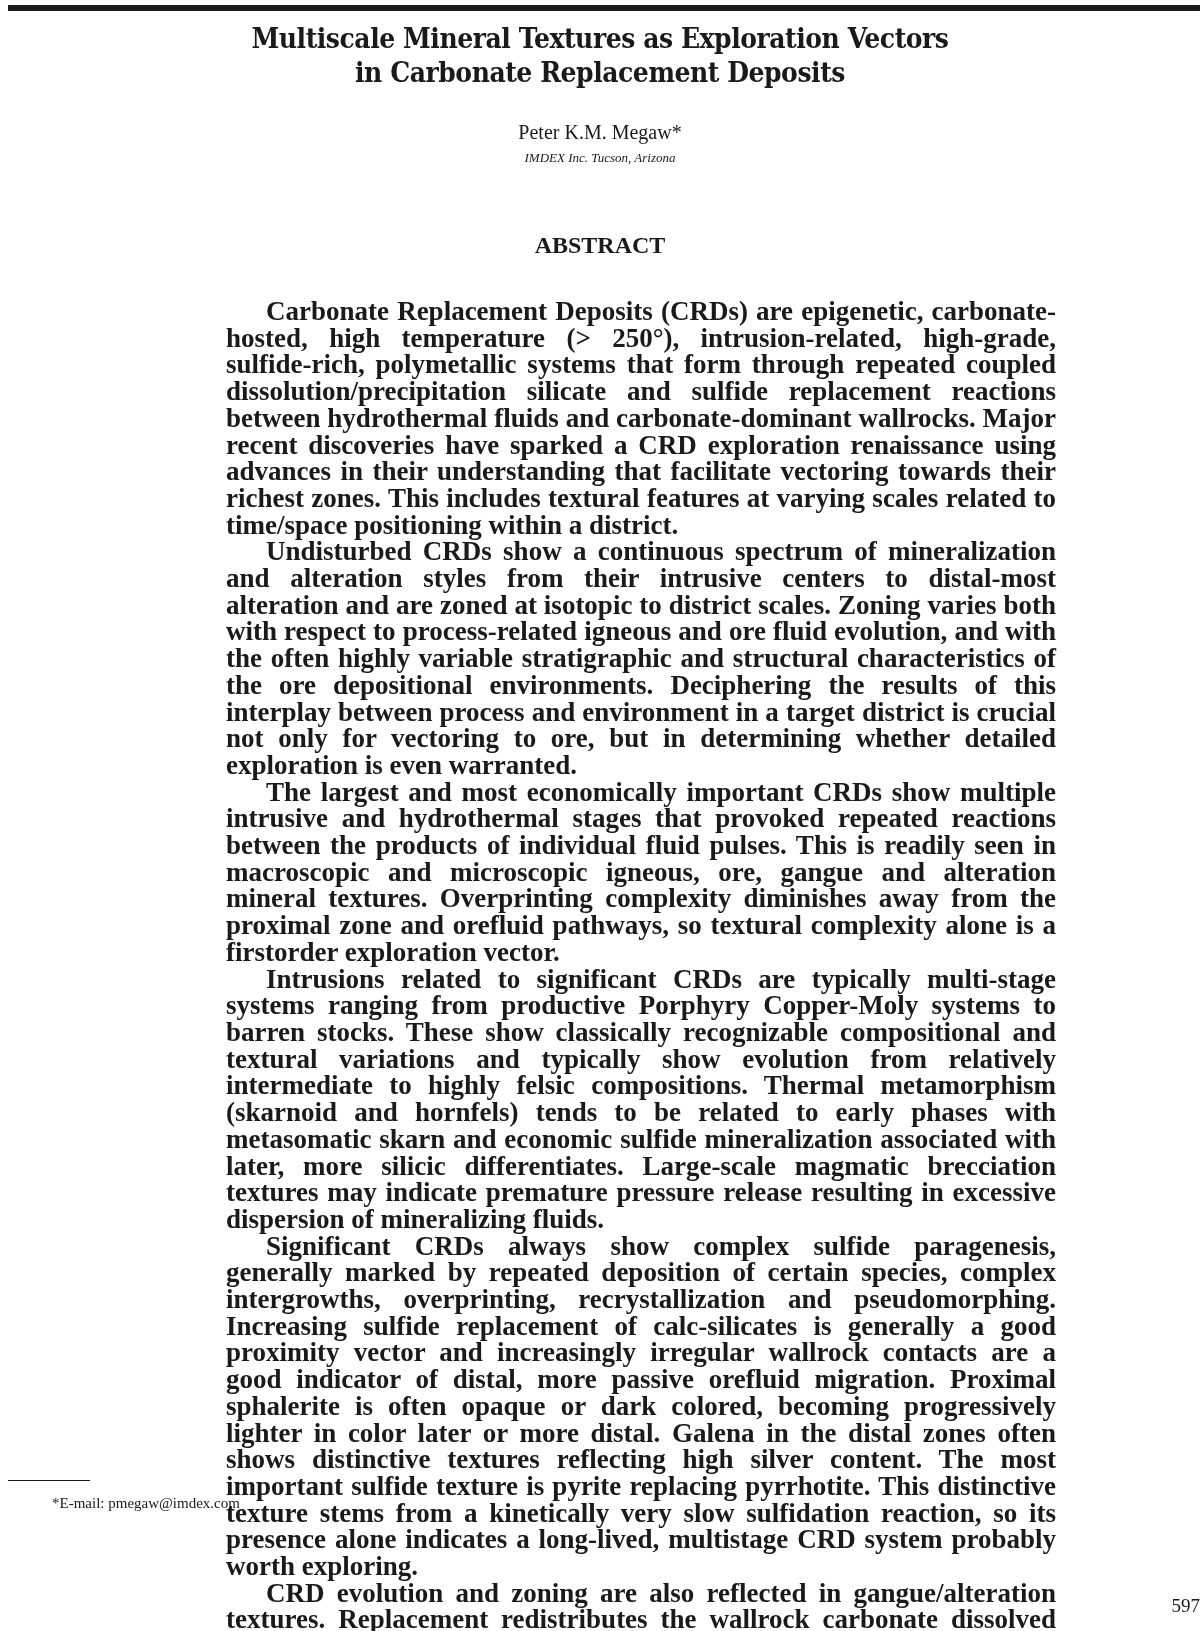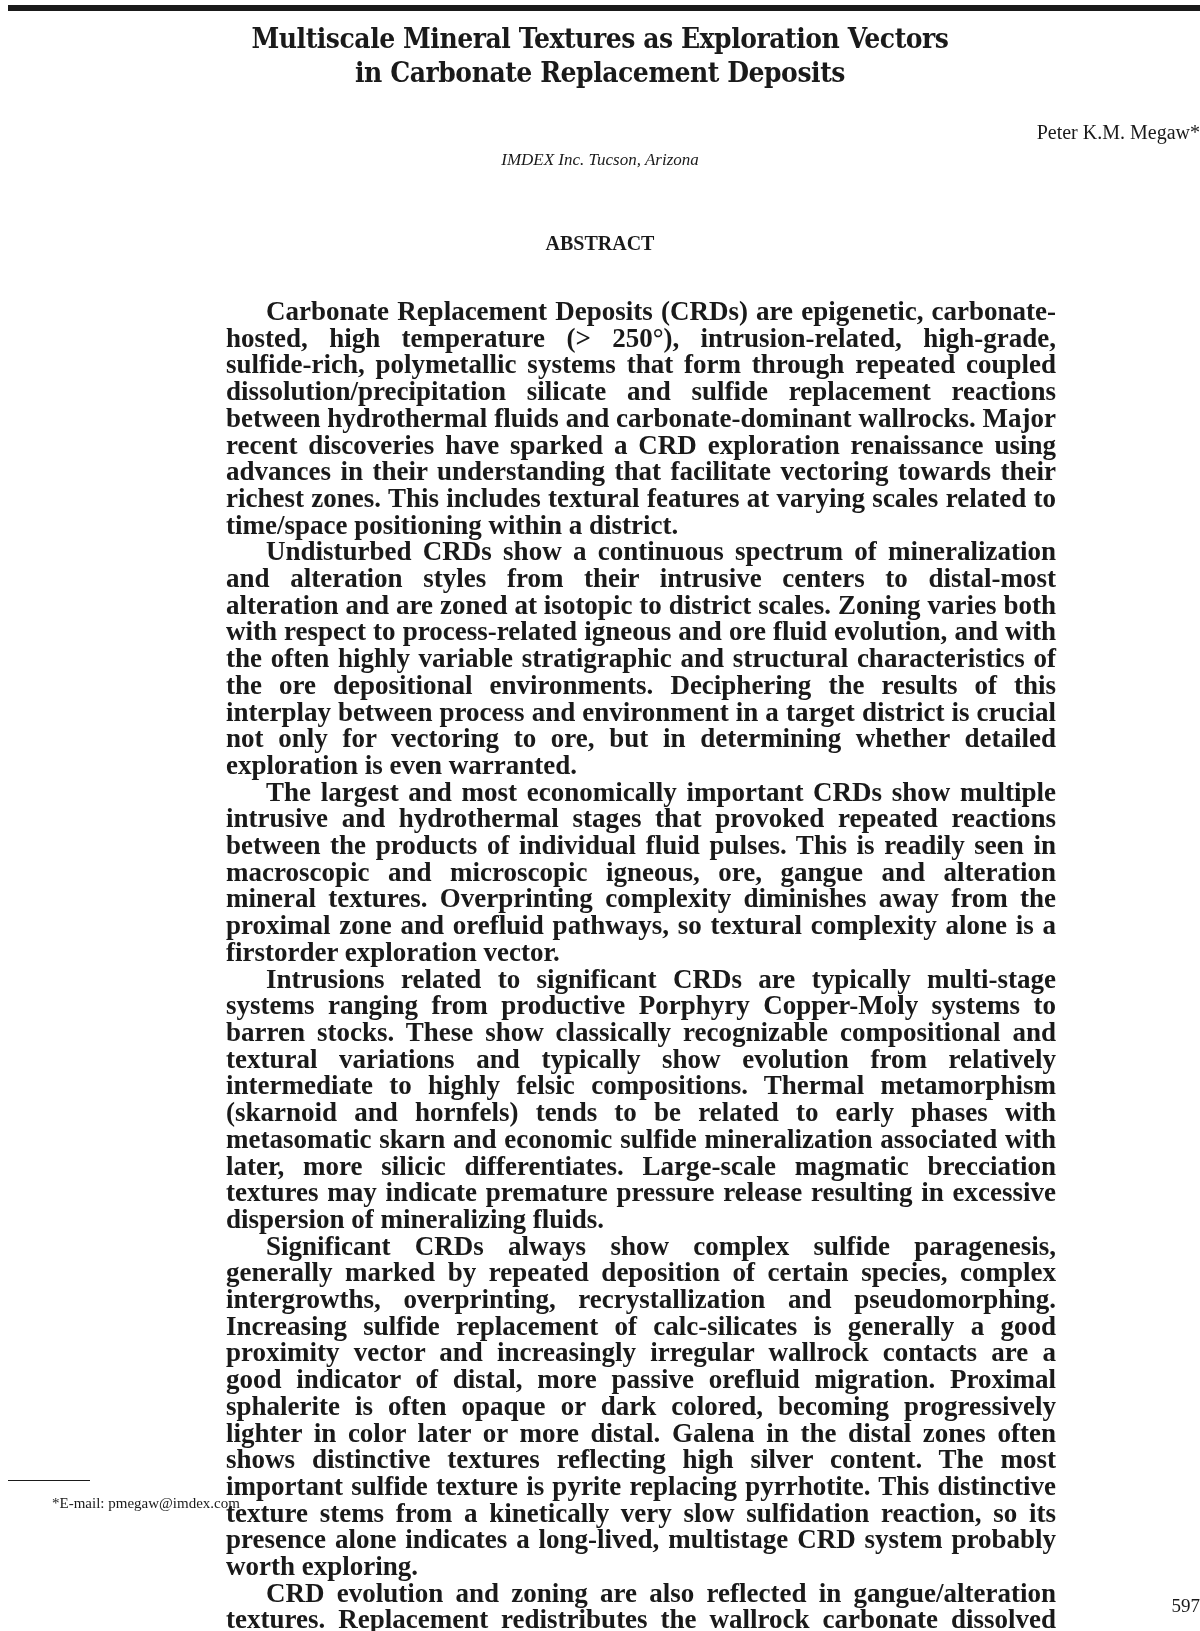--- a/index.html
+++ b/index.html
@@ -1,21 +1,21 @@
 <!DOCTYPE html>
 <html><head>
 <meta charset="utf-8">
 <style>
   html, body { margin: 0; padding: 0; background: #ffffff; }
   body { width: 1200px; height: 1631px; position: relative; overflow: hidden; font-family: "Liberation Serif", serif; color: #1a1a1a; }
   .top-rule { position: absolute; left: 8px; right: 0; top: 5px; height: 6px; background: #1a1a1a; }
   .title { position: absolute; left: 0; right: 0; top: 22px; text-align: center; font-family: "DejaVu Serif", serif; font-weight: bold; font-size: 27px; line-height: 34px; letter-spacing: -0.5px; transform: scaleX(0.93); }
-  .author { position: absolute; left: 0; right: 0; top: 121px; text-align: right; font-size: 20px; }
-  .affil { position: absolute; left: 0; right: 0; top: 150px; text-align: center; font-size: 17px; font-style: italic; }
-  .abstract-heading { position: absolute; left: 0; right: 0; top: 232px; text-align: center; font-size: 20px; font-weight: bold; }
+  .author { position: absolute; left: 0; right: 0; top: 121px; text-align: center; font-size: 20px; }
+  .affil { position: absolute; left: 0; right: 0; top: 150px; text-align: center; font-size: 13px; font-style: italic; }
+  .abstract-heading { position: absolute; left: 0; right: 0; top: 232px; text-align: center; font-size: 24px; font-weight: bold; }
   .body { position: absolute; left: 186px; width: 830px; top: 298px; font-size: 27px; line-height: 26.7px; font-weight: bold; text-align: justify; margin-left: 40px; }
   .body p { margin: 0; text-indent: 40px; hyphens: manual; }
   .fn-rule { position: absolute; left: 8px; top: 1480px; width: 82px; height: 1px; background: #1a1a1a; }
   .footnote { position: absolute; left: 52px; top: 1495px; font-size: 15px; }
   .page-number { position: absolute; left: 0; right: 0; top: 1595px; text-align: right; font-size: 19px; }
 </style>
 </head>
 <body>
 
 <div class="top-rule"></div>

